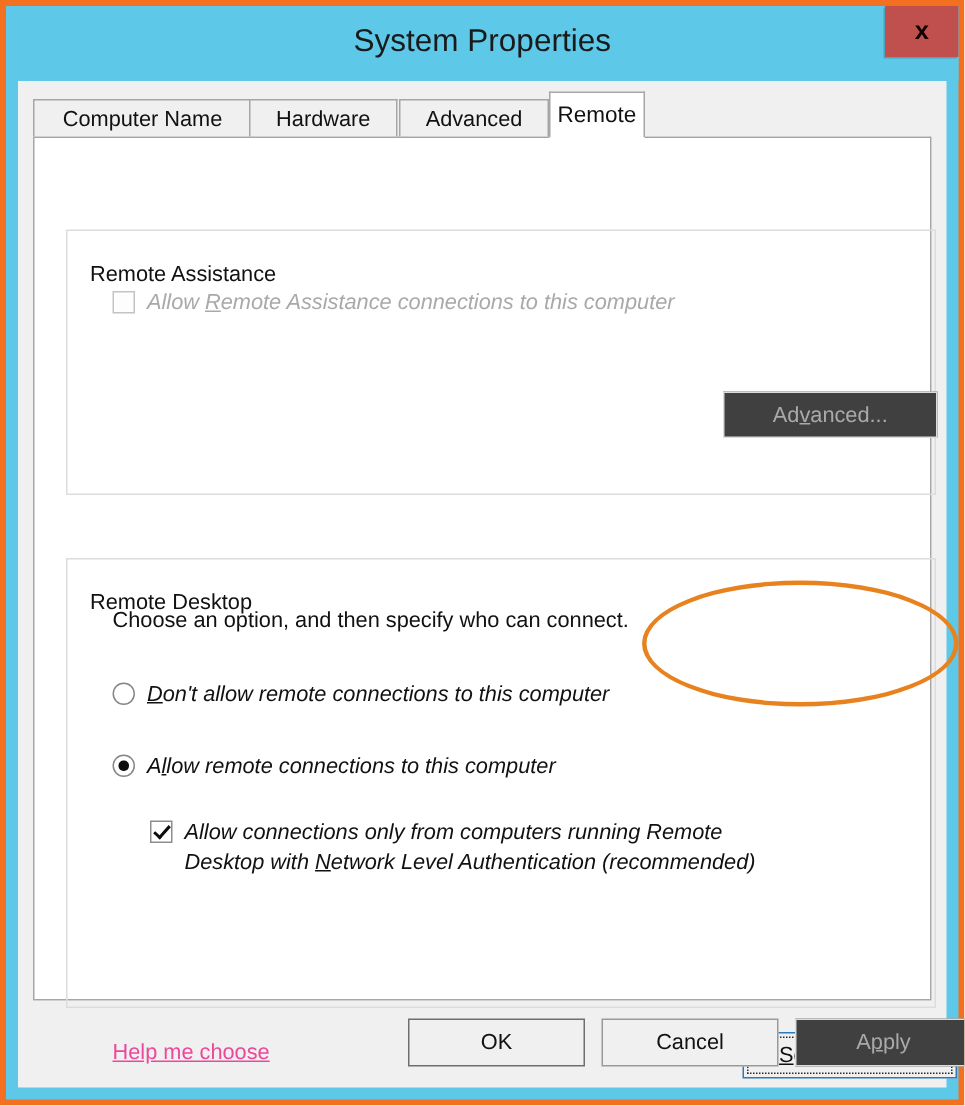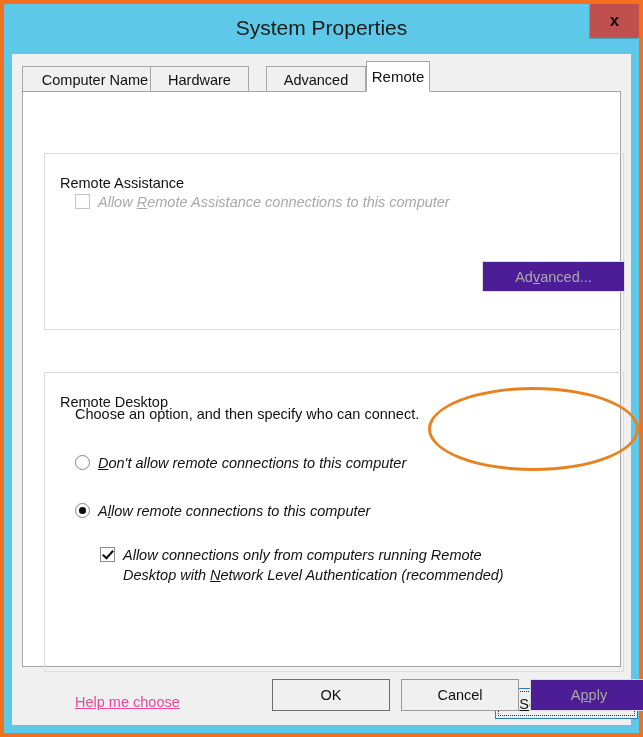--- a/index.html
+++ b/index.html
@@ -216,21 +216,21 @@
     color: #111111;
     display: flex;
     align-items: center;
     justify-content: center;
     cursor: default;
     font-family: "Liberation Sans", sans-serif;
   }
   .btn.disabled {
     color: #a9a9a9;
     border-color: #dcdcdc;
-    background: #4c1d95;
+    background: #404040;
     justify-content: center;
   }
   .btn.default {
     border: 1px solid #6e6e6e;
   }
   .btn.focused {
     border: 1px solid #2a7ac0;
   }
   .btn.focused .focusrect {
     position: absolute;
@@ -296,21 +296,21 @@
       <div class="title-text">System Properties</div>
       <div class="close-btn">x</div>
     </div>
 
     <div class="dialog">
 
       <div class="tabstrip">
         <div class="tab" id="tab-0" style="left:0px; width:146px;">
           <span>Computer Name</span>
         </div>
-        <div class="tab" id="tab-1" style="left:128px; width:99px;">
+        <div class="tab" id="tab-1" style="left:144px; width:99px;">
           <span>Hardware</span>
         </div>
         <div class="tab" id="tab-2" style="left:244px; width:100px;">
           <span>Advanced</span>
         </div>
         <div class="tab active" id="tab-3" style="left:344px; width:64px;">
           <span>Remote</span>
         </div>
       </div>
 

